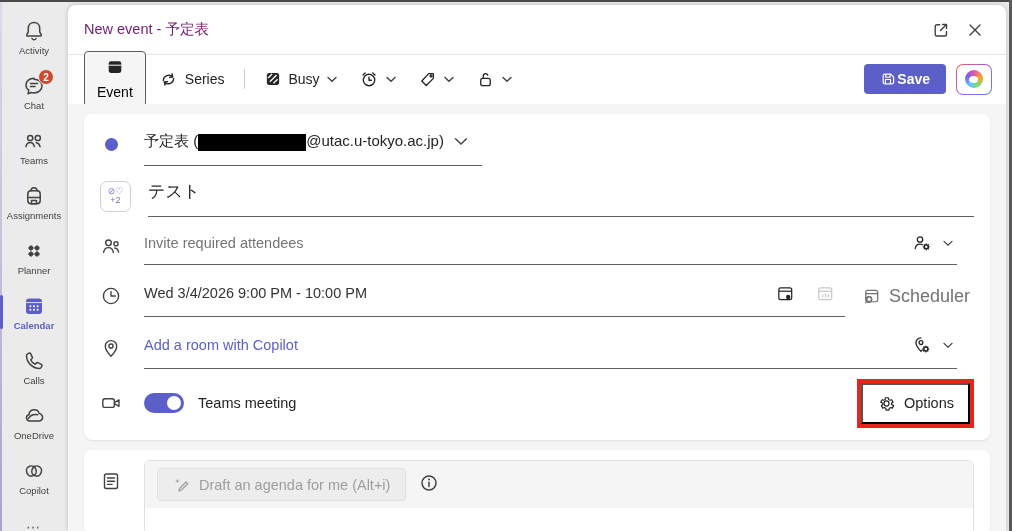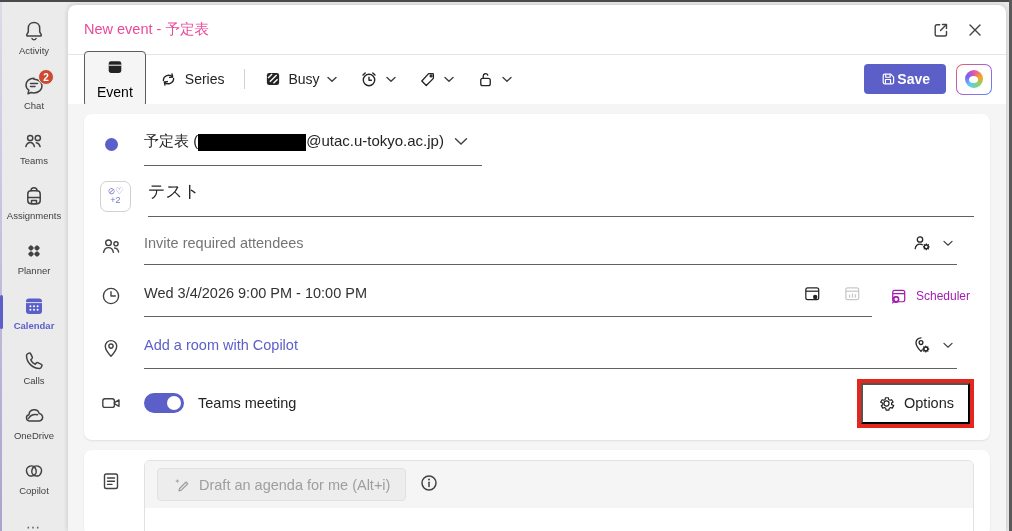--- a/index.html
+++ b/index.html
@@ -24,21 +24,21 @@
   .icon-wrap { position:relative; width:26px; height:24px; display:flex; align-items:center; justify-content:center; }
   .badge { position:absolute; top:-5px; right:-7px; min-width:16px; height:16px; border-radius:9px;
      background:#cc4a31; color:#fff; font-size:10px; font-weight:700; display:flex; align-items:center;
      justify-content:center; padding:0 4px; border:1.5px solid #ebebeb; }
   .side-more { position:absolute; left:0; bottom:-4px; width:68px; text-align:center; color:#616161; font-size:14px; letter-spacing:2px; }
 
   
   .dialog { position:absolute; left:68px; top:5px; width:938px; height:526px; background:#fff;
      border-radius:8px 8px 0 0; box-shadow:0 0 5px rgba(0,0,0,.18); overflow:hidden; }
   .dlg-header { height:50px; display:flex; align-items:center; padding:0 14px 0 16px; border-bottom:1px solid #e5e5e5; }
-  .dlg-title { font-size:14.5px; color:#ec4899;text-align:right; }
+  .dlg-title { font-size:14.5px; color:#701a75;text-align:right; }
   .dlg-header .spacer { flex:1; }
   .hdr-btn { width:34px; height:32px; display:flex; align-items:center; justify-content:center;
      border-radius:4px; cursor:pointer; color:#424242; }
 
   
   .toolbar { height:48px; display:flex; align-items:center; padding:0 14px 0 16px; gap:4px; }
   .btn-event { display:flex; align-items:center; gap:8px; padding:6px 12px; border:1.5px solid #5c5c5c;
      border-radius:4px; background:#f5f5f5; font-size:14px; cursor:pointer;flex-direction:column; }
   .tb-item { display:flex; align-items:center; gap:7px; padding:6px 9px; font-size:14px; color:#242424;
      border-radius:4px; cursor:pointer; }
@@ -79,21 +79,21 @@
      font-size:14.5px; color:#242424; flex:1; padding:0; }
   input.ghost::placeholder { color:#757575; }
 
   .right-icons { margin-left:auto; display:flex; align-items:center; gap:6px; color:#424242; padding-right:4px; }
   .mini-chev { color:#424242; display:inline-flex; }
 
   .dt-text { font-size:14.5px; color:#333; }
   .icon-btn { display:flex; align-items:center; justify-content:center; width:30px; height:30px;
      border-radius:4px; cursor:pointer; color:#242424; }
   .icon-btn.disabled { color:#c8c8c8; cursor:default; }
-  .scheduler-btn { display:flex; align-items:center; gap:7px; font-size:12px; color:#a21caf;
+  .scheduler-btn { display:flex; align-items:center; gap:7px; font-size:18px; color:#737373;
      padding:5px 4px 5px 8px; margin-left:2px; cursor:pointer; white-space:nowrap; }
 
   .loc-link { font-size:14.5px; color:#5b5fc7; cursor:pointer; }
 
   .toggle { width:40px; height:20px; border-radius:10px; background:#5b5fc7; position:relative; cursor:pointer; flex-shrink:0; }
   .toggle::after { content:""; position:absolute; right:3px; top:3px; width:14px; height:14px; border-radius:50%; background:#fff; }
   .toggle-lbl { font-size:14.5px; color:#242424; margin-left:14px; }
   .highlight-box { margin-left:auto; border:4px solid #e5261d; background:#fff; display:flex; }
   .options-btn { display:flex; align-items:center; gap:8px; padding:9px 14px; font-size:14.5px;
      color:#242424; cursor:pointer; background:#fff; }

